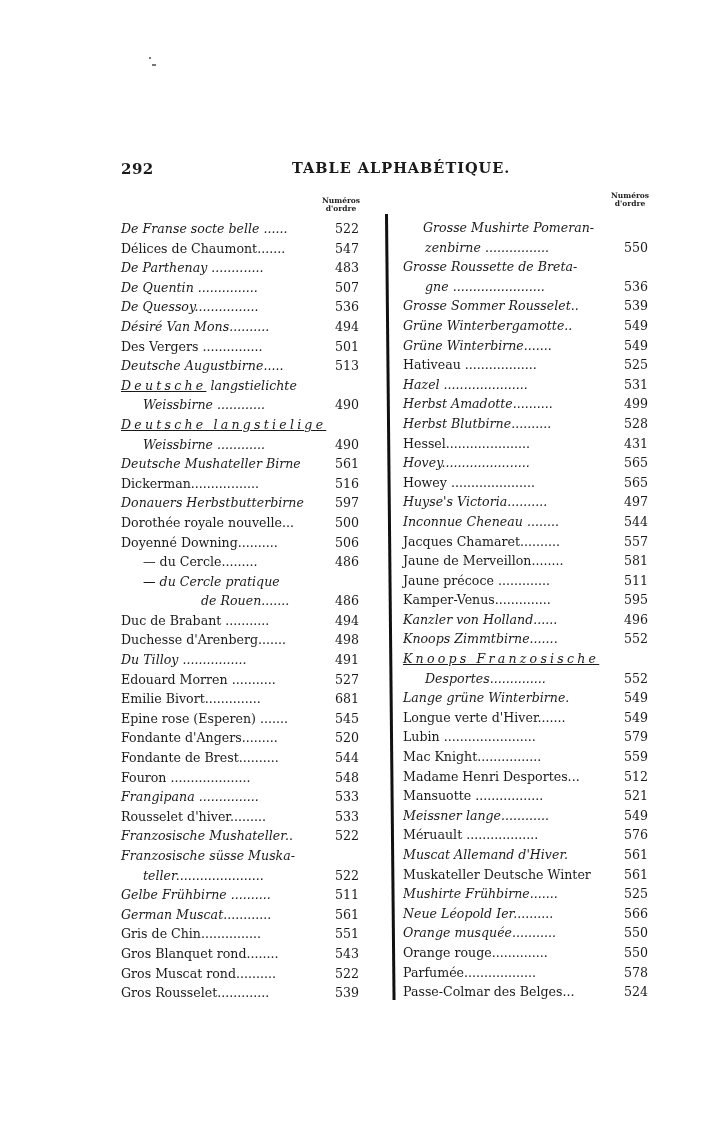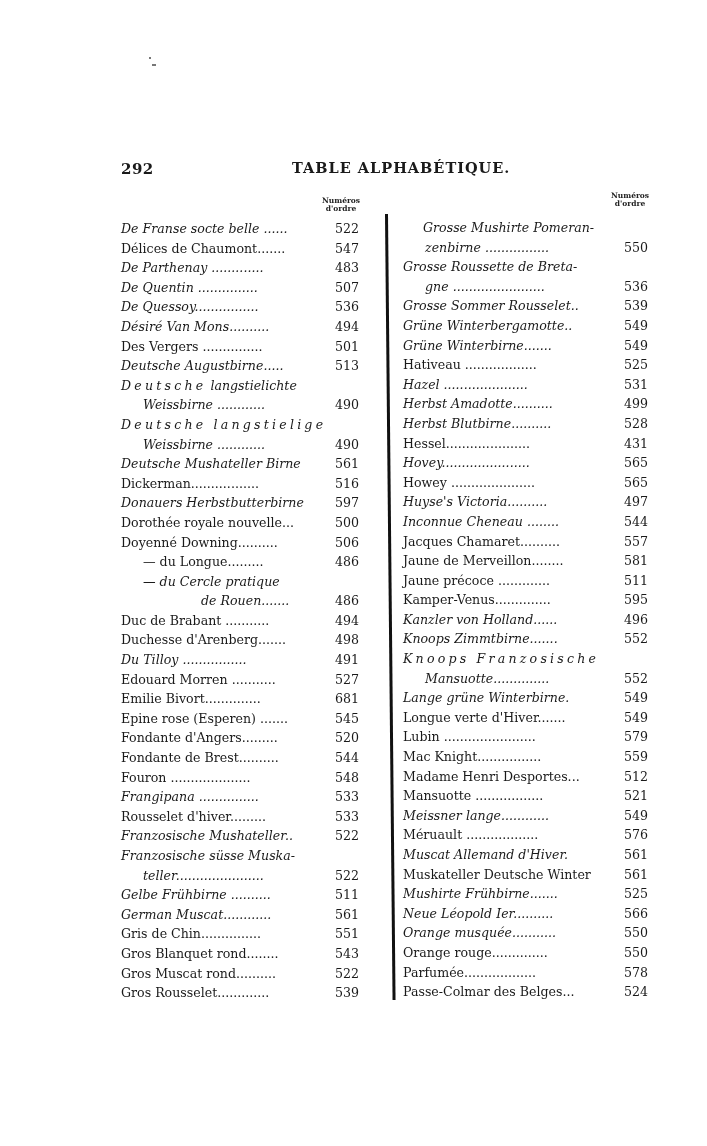--- a/index.html
+++ b/index.html
@@ -9,21 +9,21 @@
   .running-title { position:absolute; left:292px; top:159px; font-size:14.5px; font-weight:bold; letter-spacing:1px; }
   .speck { position:absolute; width:3px; height:2px; background:#777; }
   .col-head { position:absolute; font-size:7.5px; line-height:8px; text-align:center; font-weight:bold; color:#222; }
   .divider { position:absolute; left:385px; top:214px; width:3px; height:786px; background:#111;
              transform:skewX(0.55deg); transform-origin:top left; }
   .col { position:absolute; }
   .row { position:relative; height:19.6px; line-height:19.6px; font-size:12.6px; white-space:nowrap; }
   .row .name { position:absolute; top:0; }
   .row .num { position:absolute; top:0; text-align:right; width:30px; }
   .it { font-style:italic; }
-  .sp { letter-spacing:3.2px; }
+  .sp { letter-spacing:3.2px;text-decoration:underline; }
   #left-col { left:121px; top:219px; width:250px; }
   #left-col .num { left:208px; }
   #right-col { left:403px; top:218px; width:250px; }
   #right-col .num { left:215px; }
 </style>
 </head>
 <body>
 
 <div class="speck" style="left:149px;top:57px;width:2px;height:2px;"></div>
 <div class="speck" style="left:152px;top:64px;width:4px;height:2px;"></div>
@@ -105,21 +105,21 @@
     </div>
     <div class="row">
       <span class="name" style="left: 0px;">Dorothée royale nouvelle...</span>
       <span class="num">500</span>
     </div>
     <div class="row">
       <span class="name" style="left: 0px;">Doyenné Downing..........</span>
       <span class="num">506</span>
     </div>
     <div class="row">
-      <span class="name" style="left: 22px;">—        du Longue.........</span>
+      <span class="name" style="left: 22px;">—        du Cercle.........</span>
       <span class="num">486</span>
     </div>
     <div class="row">
       <span class="name it" style="left: 22px;">—       du Cercle pratique</span>
       <span class="num"></span>
     </div>
     <div class="row">
       <span class="name it" style="left: 80px;">de Rouen.......</span>
       <span class="num">486</span>
     </div>
@@ -291,21 +291,21 @@
     </div>
     <div class="row">
       <span class="name it" style="left: 0px;">Knoops Zimmtbirne.......</span>
       <span class="num">552</span>
     </div>
     <div class="row">
       <span class="name it sp" style="left: 0px;">Knoops Franzosische</span>
       <span class="num"></span>
     </div>
     <div class="row">
-      <span class="name it" style="left: 22px;">Mansuotte..............</span>
+      <span class="name it" style="left: 22px;">Desportes..............</span>
       <span class="num">552</span>
     </div>
     <div class="row">
       <span class="name it" style="left: 0px;">Lange grüne Winterbirne.</span>
       <span class="num">549</span>
     </div>
     <div class="row">
       <span class="name" style="left: 0px;">Longue verte d'Hiver.......</span>
       <span class="num">549</span>
     </div>

